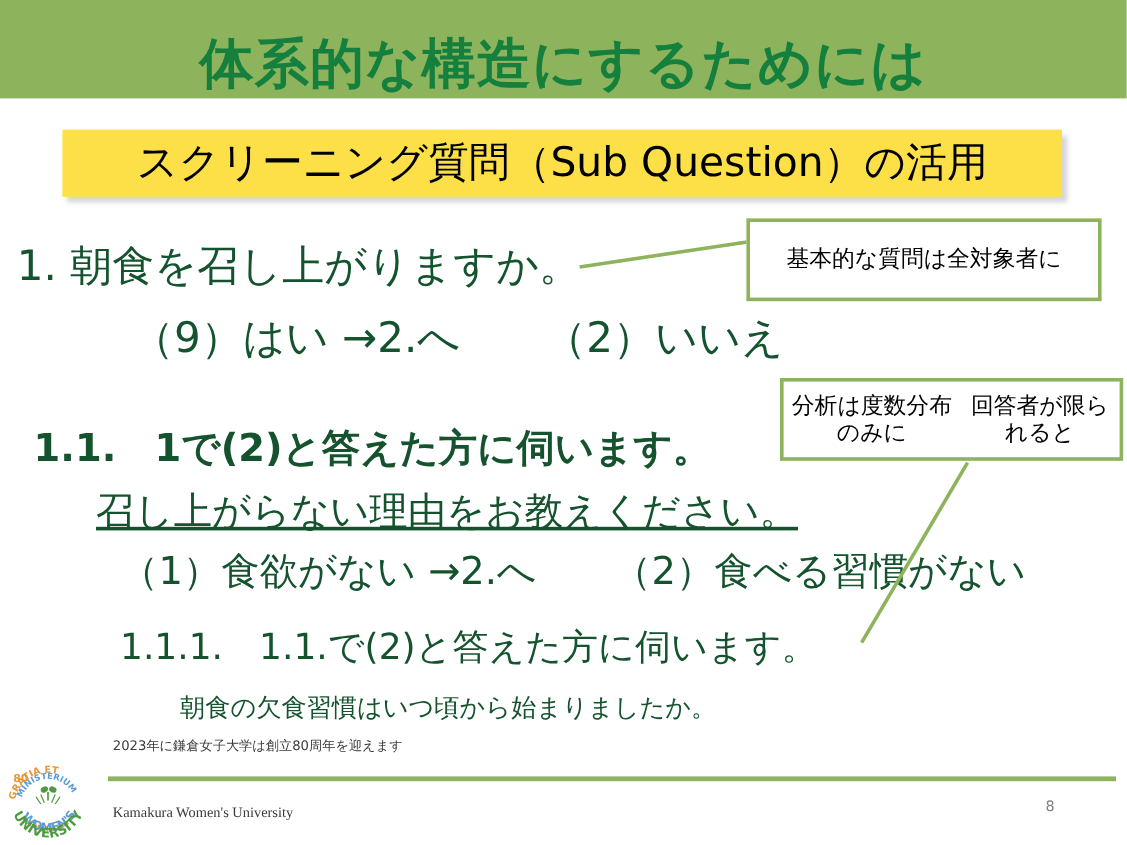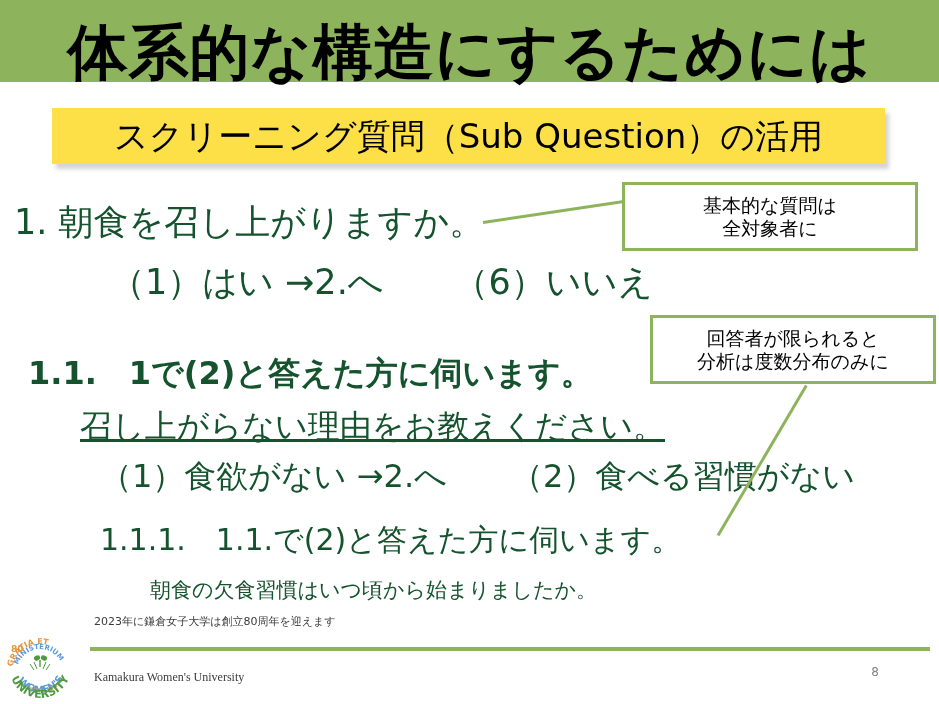--- a/index.html
+++ b/index.html
@@ -27,22 +27,22 @@
   }
   .title-text {
     position: absolute;
     left: 0;
     top: 0;
     width: 939px;
     height: 104px;
     display: flex;
     align-items: center;
     justify-content: center;
-    color: #000000;
-    font-size: 60px;
+    color: #15803d;
+    font-size: 45px;
     font-weight: bold;
     letter-spacing: 1px;
     line-height: 1;
   }
 
   
   .subtitle-box {
     position: absolute;
     left: 52px;
     top: 108px;
@@ -78,21 +78,20 @@
 
   .q111-main { left: 100px; top: 525px; font-size: 30px; }
   .q111-sub  { left: 150px; top: 580px; font-size: 21px; }
 
   
   .callout {
     position: absolute;
     border: 3px solid #8DB45C;
     background: #FFFFFF;
     display: flex;
-    flex-direction: column;
     align-items: center;
     justify-content: center;
     text-align: center;
     color: #000000;
     line-height: 1.2;
   }
   .callout-1 {
     left: 622px;
     top: 182px;
     width: 290px;
@@ -178,39 +177,39 @@
 <body>
 
 <div class="title-banner"></div>
 <div class="title-text">体系的な構造にするためには</div>
 
 <div class="subtitle-box">
   <span class="subtitle-text">スクリーニング質問（Sub Question）の活用</span>
 </div>
 
 <div class="q-line q1-main">1. 朝食を召し上がりますか。</div>
-<div class="q-line q1-opts">（1）はい →2.へ　　（6）いいえ</div>
+<div class="q-line q1-opts">（9）はい →2.へ　　（2）いいえ</div>
 
 <div class="q-line q11-main">1.1.　1で(2)と答えた方に伺います。</div>
 <div class="q-line q11-sub">召し上がらない理由をお教えください。</div>
 <div class="q-line q11-opts">（1）食欲がない →2.へ　　（2）食べる習慣がない</div>
 
 <div class="q-line q111-main">1.1.1.　1.1.で(2)と答えた方に伺います。</div>
 <div class="q-line q111-sub">朝食の欠食習慣はいつ頃から始まりましたか。</div>
 
 <div class="leader leader-1"></div>
 <div class="leader leader-2"></div>
 
 <div class="callout callout-1">
   <span>基本的な質問は</span>
   <span>全対象者に</span>
 </div>
 <div class="callout callout-2">
+  <span>分析は度数分布のみに</span>
   <span>回答者が限られると</span>
-  <span>分析は度数分布のみに</span>
 </div>
 
 <div class="footer-rule"></div>
 <div class="footer-jp">2023年に鎌倉女子大学は創立80周年を迎えます</div>
 <div class="footer-en">Kamakura Women's University</div>
 <div class="page-number">8</div>
 
 <svg class="logo" viewBox="0 0 72 66" xmlns="http://www.w3.org/2000/svg">
   <defs>
     <path id="arcTop" d="M 8,38 A 28,28 0 0 1 64,38" fill="none"></path>

